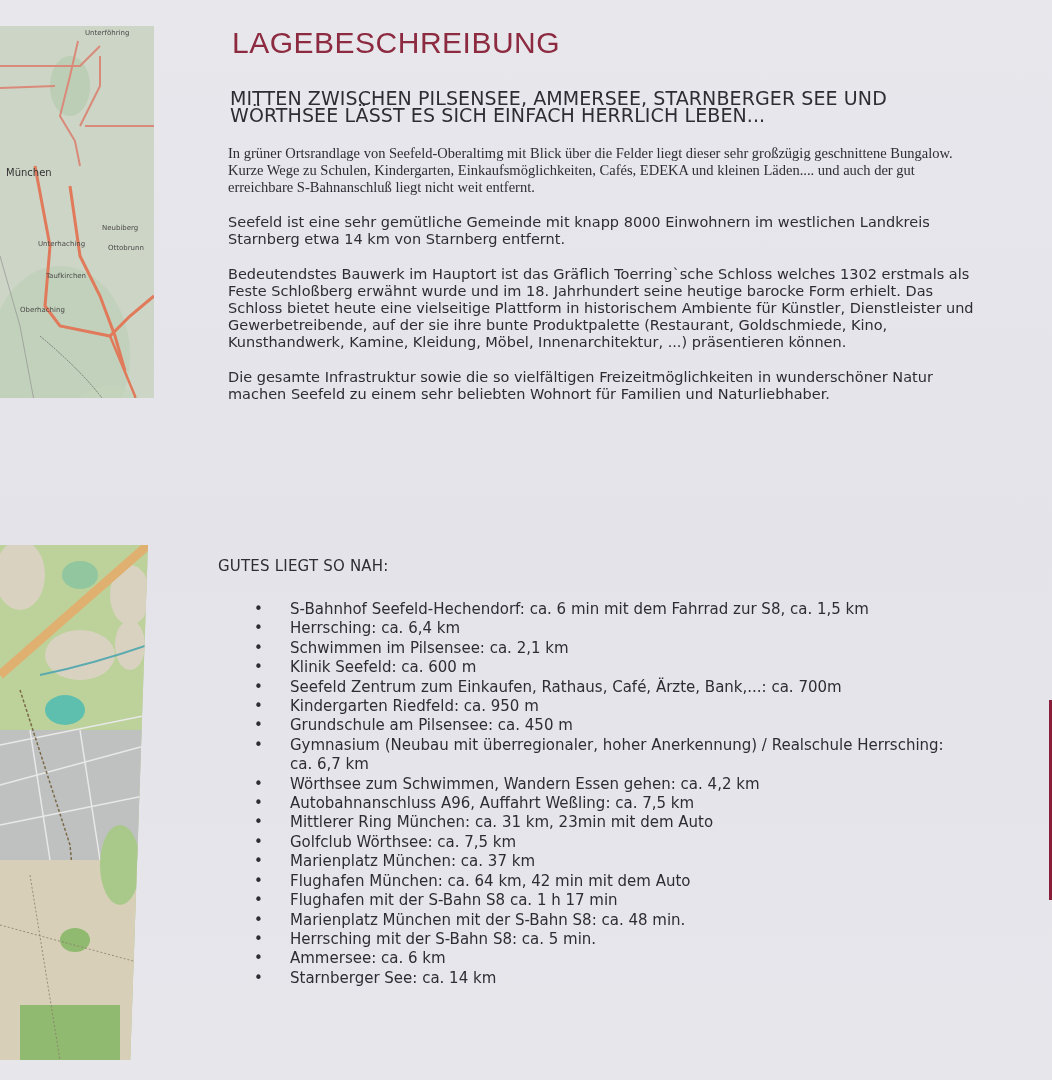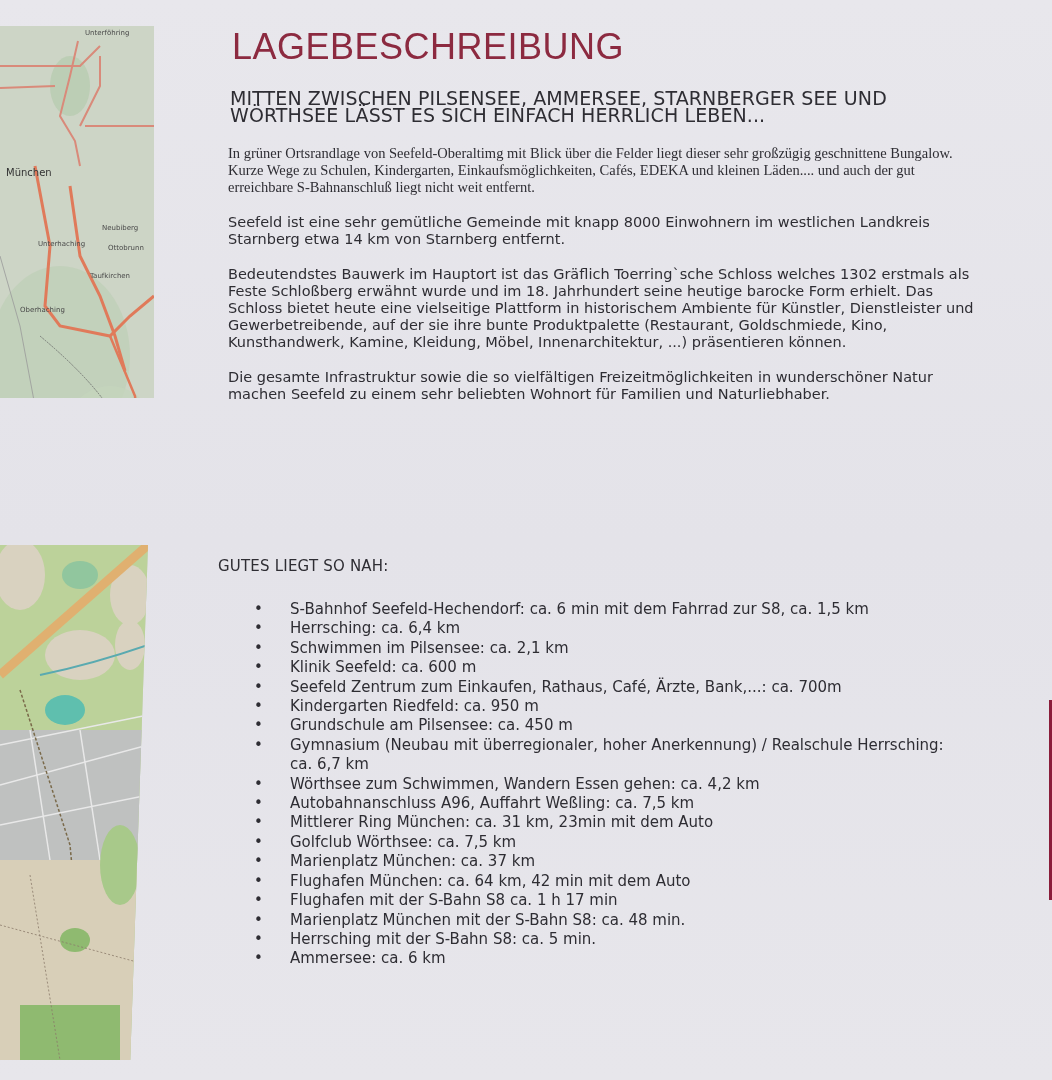--- a/index.html
+++ b/index.html
@@ -36,21 +36,21 @@
     .red-edge {
       position: absolute; right: 0; top: 700px; width: 3px; height: 200px;
       background: #8a1d3a;
     }
     
     .content {
       position: absolute; left: 222px; top: 26px; width: 780px;
     }
     .title {
       font-family: "Liberation Sans", sans-serif;
-      font-size: 36px; font-weight: 400; color: #8c2a40;
+      font-size: 30px; font-weight: 400; color: #8c2a40;
       letter-spacing: 0.5px; margin-left: 10px; height: 40px;
     }
     .intro {
       margin-top: 24px; margin-left: 8px;
       font-size: 19px; line-height: 17px; text-transform: uppercase;
       letter-spacing: 0.1px; color: #2e2d33; width: 730px;
     }
     .para {
       margin-left: 6px; margin-top: 18px;
       font-size: 14.5px; line-height: 17px; color: #2e2d33; width: 750px;
@@ -90,21 +90,21 @@
       <path d="M70 160 L80 230 L100 270 L115 310 L125 345" stroke="#e07a5a" stroke-width="3" fill="none"></path>
       <path d="M110 310 L135 370 L140 420 L150 488" stroke="#e07a5a" stroke-width="2.5" fill="none"></path>
       <path d="M40 310 Q100 360 120 400 L140 488" stroke="#666" stroke-width="0.8" fill="none" stroke-dasharray="2 1"></path>
       <path d="M0 230 L20 300 L35 380 L40 488" stroke="#999" stroke-width="0.8" fill="none"></path>
     </svg>
     <span class="map-label" style="left:85px; top:3px;">Unterföhring</span>
     <span class="map-label city" style="left:6px; top:96px;margin-top:45px;">München</span>
     <span class="map-label" style="left:102px; top:198px;">Neubiberg</span>
     <span class="map-label" style="left:38px; top:214px;">Unterhaching</span>
     <span class="map-label" style="left:108px; top:218px;">Ottobrunn</span>
-    <span class="map-label" style="left:46px; top:246px;padding-left:44px;">Taufkirchen</span>
+    <span class="map-label" style="left:46px; top:246px;">Taufkirchen</span>
     <span class="map-label" style="left:20px; top:280px;">Oberhaching</span>
   </div>
 
   <div class="map map-bottom">
     <svg width="148" height="515" viewBox="0 0 148 515">
       <rect x="0" y="0" width="148" height="515" fill="#bcd29a"></rect>
       <ellipse cx="20" cy="30" rx="25" ry="35" fill="#d9d2c0"></ellipse>
       <ellipse cx="130" cy="50" rx="20" ry="30" fill="#d9d2c0"></ellipse>
       <ellipse cx="80" cy="110" rx="35" ry="25" fill="#d9d2c0"></ellipse>
       <ellipse cx="130" cy="100" rx="15" ry="25" fill="#d9d2c0"></ellipse>
@@ -148,14 +148,15 @@
     <li>Wörthsee zum Schwimmen, Wandern Essen gehen: ca. 4,2 km</li>
     <li>Autobahnanschluss A96, Auffahrt Weßling: ca. 7,5 km</li>
     <li>Mittlerer Ring München: ca. 31 km, 23min mit dem Auto</li>
     <li>Golfclub Wörthsee: ca. 7,5 km</li>
     <li>Marienplatz München: ca. 37 km</li>
     <li>Flughafen München: ca. 64 km, 42 min mit dem Auto</li>
     <li>Flughafen mit der S-Bahn S8 ca. 1 h 17 min</li>
     <li>Marienplatz München mit der S-Bahn S8: ca. 48 min.</li>
     <li>Herrsching mit der S-Bahn S8: ca. 5 min.</li>
     <li>Ammersee: ca. 6 km</li>
+    <li>Starnberger See: ca. 14 km</li>
   </ul>
 </div>
 
 </body></html>

